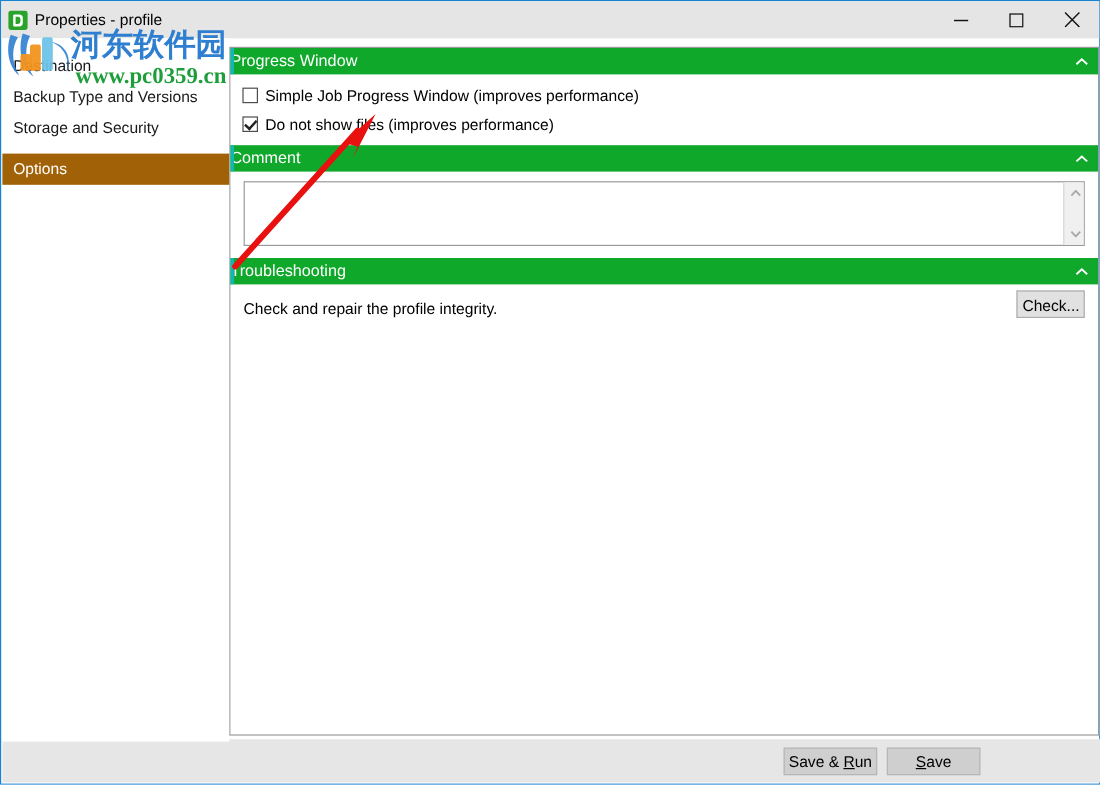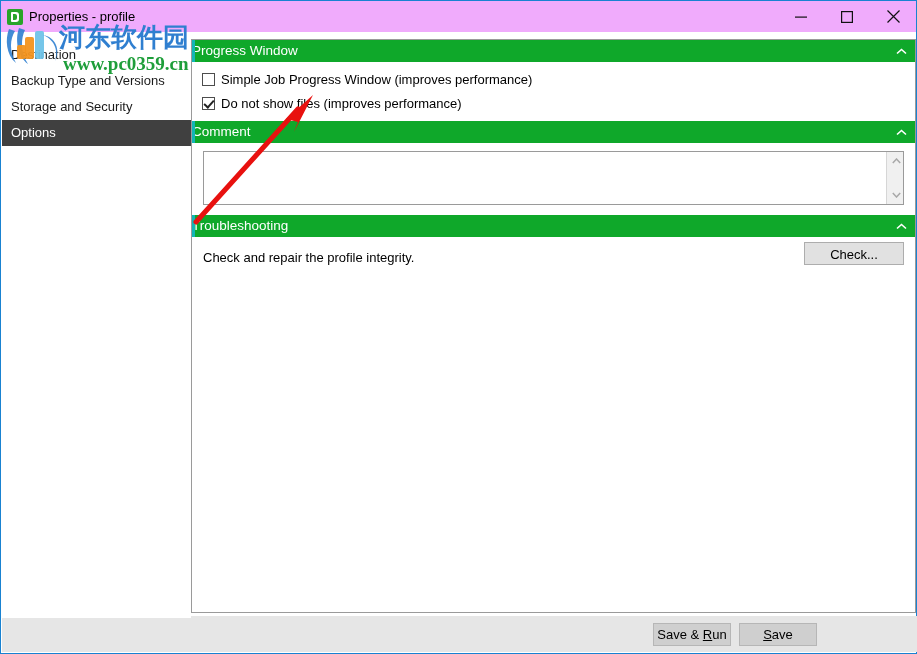--- a/index.html
+++ b/index.html
@@ -27,21 +27,21 @@
     border: 1px solid #1982d1;
     background: #ffffff;
   }
 
   
   #titlebar {
     position: absolute;
     left: 0; top: 0;
     width: 915px;
     height: 31px;
-    background: #f0abfc;
+    background: #e5e5e5;
     display: flex;
     align-items: center;
   }
   #app-icon {
     width: 16px;
     height: 16px;
     margin-left: 6px;
     margin-right: 6px;
     background: #29a329;
     border-radius: 2px;
@@ -102,22 +102,23 @@
   .side-item {
     height: 26px;
     line-height: 26px;
     padding-left: 9px;
     font-size: 13px;
     color: #1a1a1a;
     white-space: nowrap;
     overflow: hidden;
   }
   .side-item.selected {
-    background: #404040;
+    background: #a16207;
     color: #ffffff;
+    margin-top: 8px;
   }
 
   
   #watermark {
     position: absolute;
     left: 0px;
     top: 8px;
     width: 210px;
     height: 72px;
     z-index: 6;
@@ -277,21 +278,21 @@
     position: absolute;
     left: 11px;
     top: 13px;
     font-size: 13px;
     white-space: nowrap;
   }
   #check-button {
     position: absolute;
     right: 11px;
     top: 5px;
-    width: 100px;
+    width: 57px;
     height: 23px;
     background: #e1e1e1;
     border: 1px solid #adadad;
     font-family: "Liberation Sans", sans-serif;
     font-size: 13px;
     color: #000000;
     cursor: default;
     padding: 4px;
   }
 

